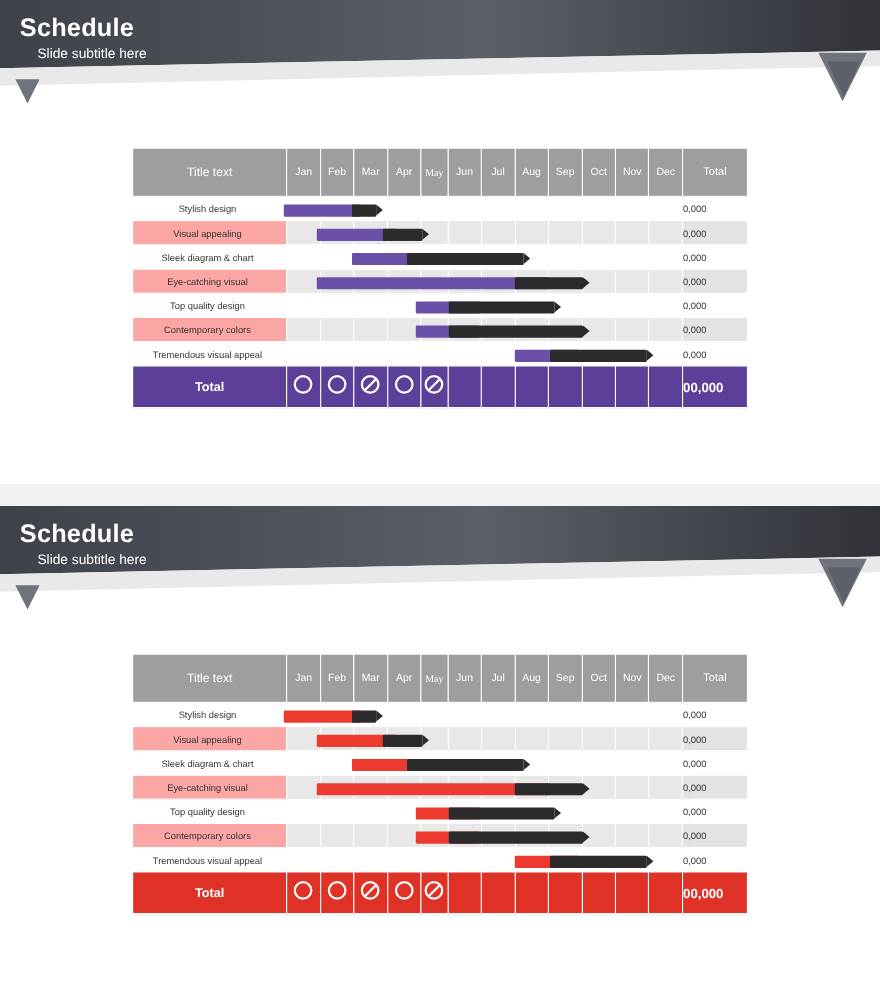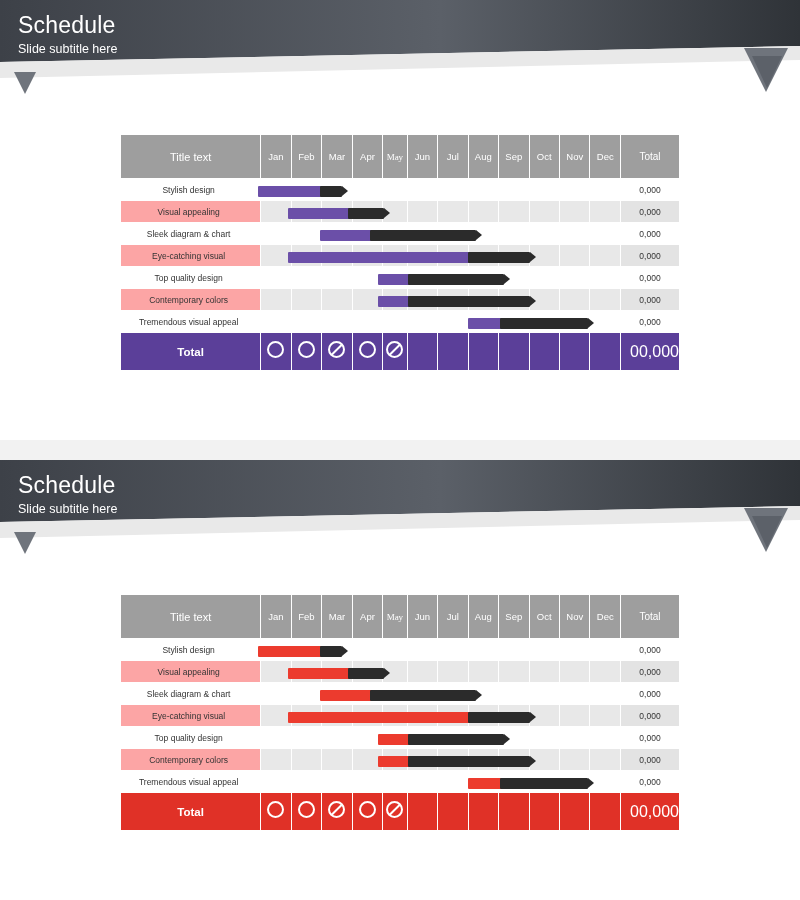--- a/index.html
+++ b/index.html
@@ -41,30 +41,30 @@
   }
   .banner svg { display: block; }
   .banner-text {
     position: absolute;
     left: 18px; top: 12px;
     z-index: 5;
   }
   .banner-title {
     color: #ffffff;
     font-size: 23px;
-    font-weight: normal;
+    font-weight: bold;
     letter-spacing: 0.2px;
     line-height: 26px;
     margin: 0;
   }
   .banner-subtitle {
     color: #ffffff;
     font-size: 12.5px;
     line-height: 16px;
-    margin: 3px 0 0 0;
+    margin: 3px 0 0 16px;
   }
 
   
   .table-wrap {
     position: absolute;
     left: 120px;
     top: 134px;
     width: 560px;
   }
   table.gantt {
@@ -111,21 +111,21 @@
     text-align: center;
     padding-right: 4px;
   }
   tbody tr.alt td.label { background: #fca5a5; }
   tbody td.cell { background: #ffffff; position: relative; }
   tbody tr.alt td.cell { background: #e8e8e8; }
   tbody td.total {
     background: #ffffff;
     font-size: 8.5px;
     color: #333333;
-    text-align: center;
+    text-align: left;
   }
   tbody tr.alt td.total { background: #e3e3e3; }
 
   
   .bars-layer {
     position: absolute;
     left: 0; top: 0;
     width: 560px;
     height: 100%;
     pointer-events: none;
@@ -154,23 +154,23 @@
   tfoot td.total-label {
     color: #ffffff;
     font-size: 11.5px;
     font-weight: bold;
     text-align: center;
   }
   tfoot td.icon-cell { text-align: center; vertical-align: middle; }
   tfoot td.blank-cell { }
   tfoot td.grand {
     color: #ffffff;
-    font-size: 16px;
-    font-weight: normal;
-    text-align: right;
+    font-size: 12px;
+    font-weight: bold;
+    text-align: left;
   }
   .ico {
     display: inline-block;
     width: 17px; height: 17px;
     border: 2px solid #ffffff;
     border-radius: 50%;
     position: relative;
   }
   .ico.slash::before {
     content: "";

